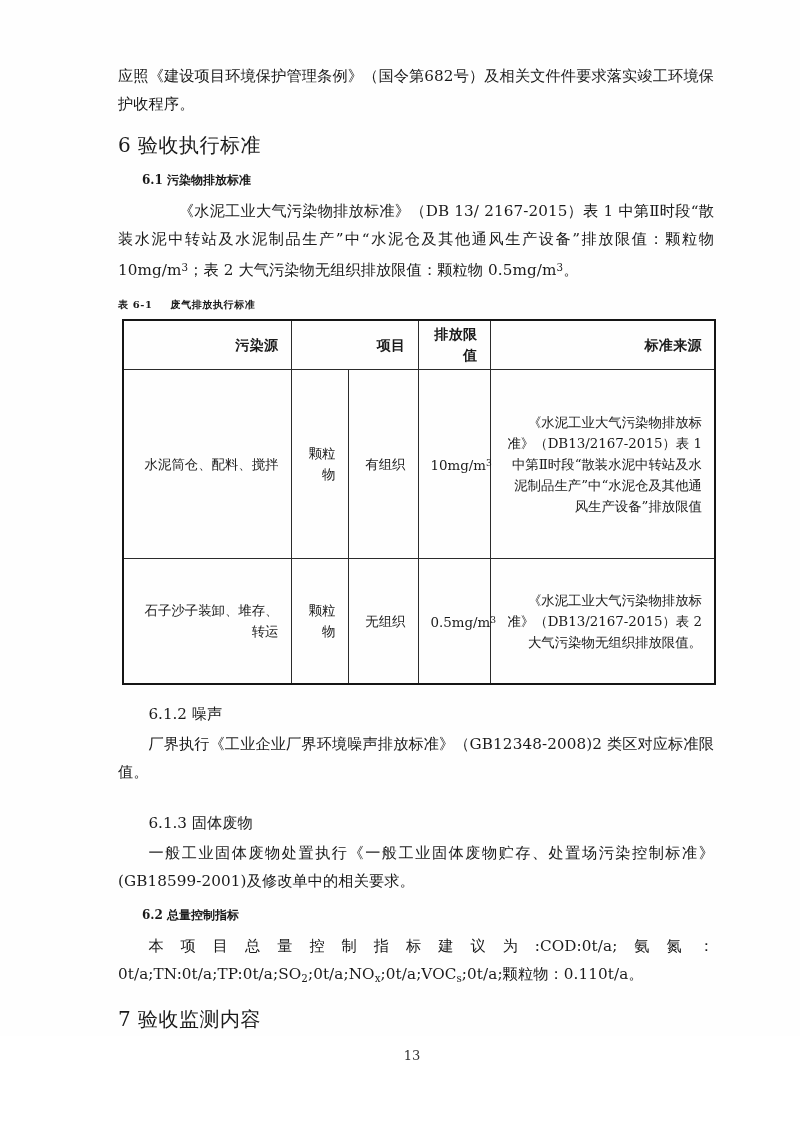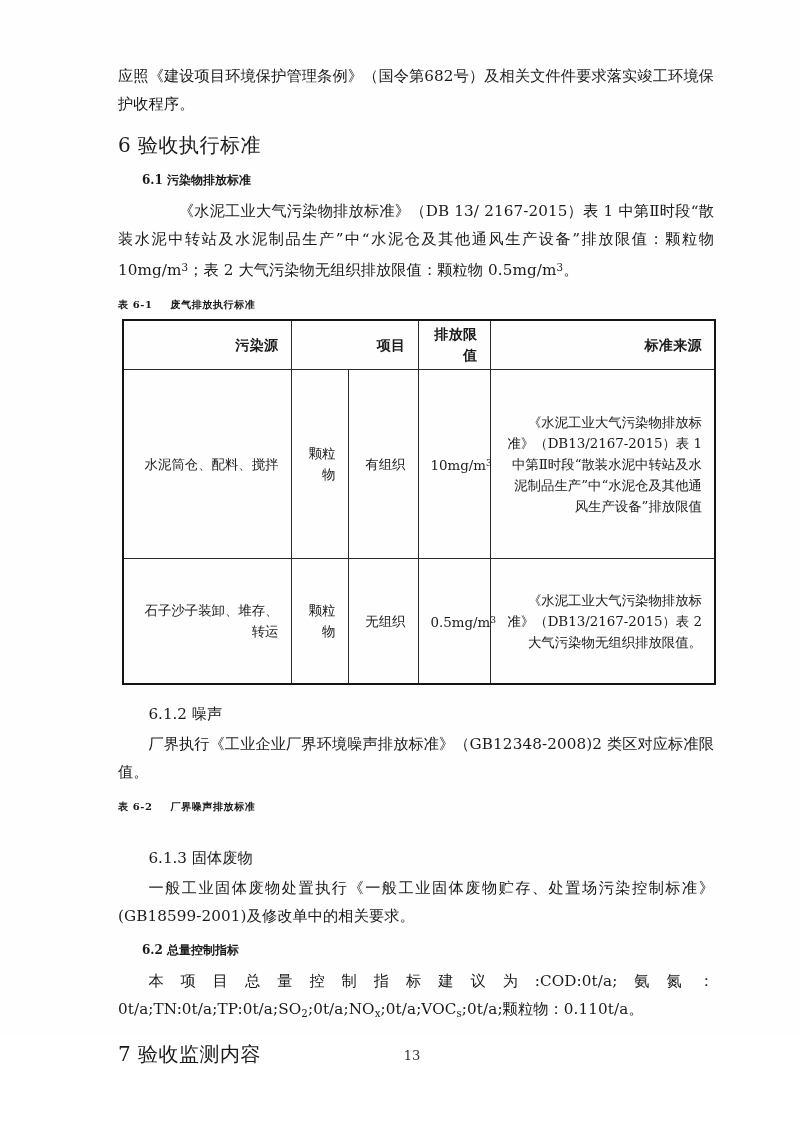--- a/index.html
+++ b/index.html
@@ -187,23 +187,20 @@
         </tr>
       </tbody>
     </table>
 
     <div class="spacer-md"></div>
 
     <h3 class="h-minor">6.1.2 噪声</h3>
 
     <p class="para indent2">厂界执行《工业企业厂界环境噪声排放标准》（GB12348-2008)2 类区对应标准限值。</p>
 
-    <div class="tbl-caption">
-      <span>表 6-2</span><span class="cap-gap"></span><span>厂界噪声排放标准</span>
-    </div>
 
 
     <div class="spacer-lg"></div>
 
     <h3 class="h-minor">6.1.3 固体废物</h3>
 
     <p class="para indent2">一般工业固体废物处置执行《一般工业固体废物贮存、处置场污染控制标准》(GB18599-2001)及修改单中的相关要求。</p>
 
     <h2 class="h-sub nopad">6.2 总量控制指标</h2>
 

